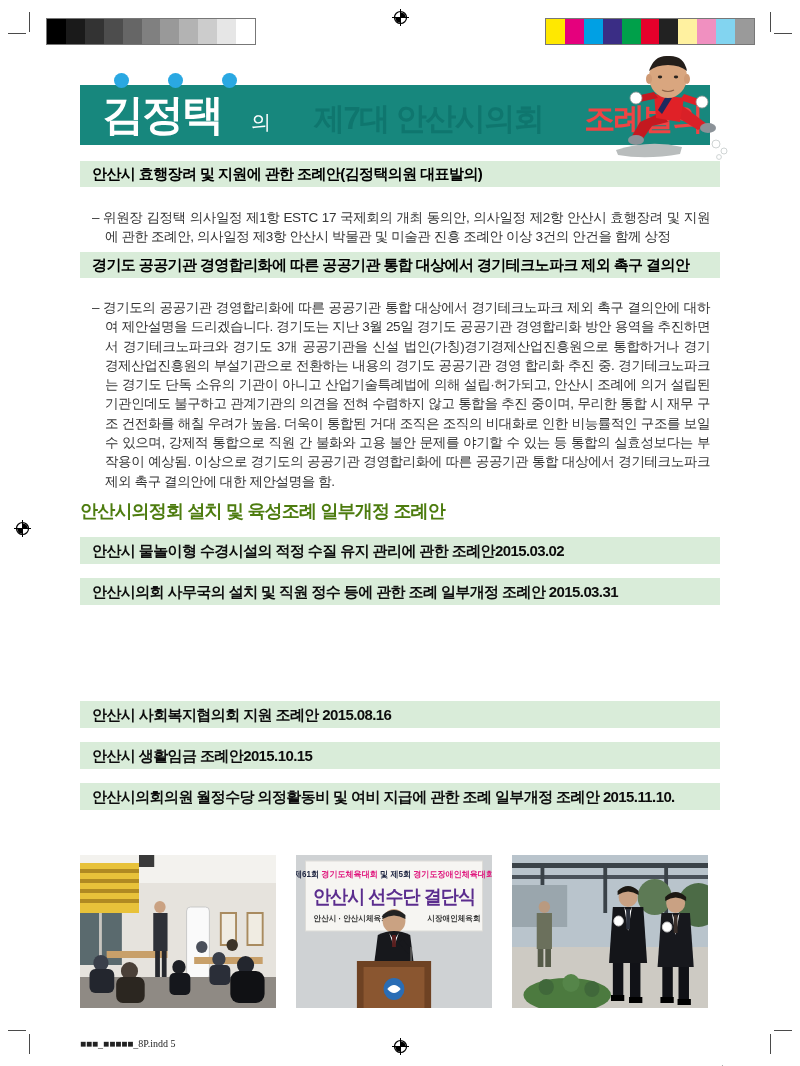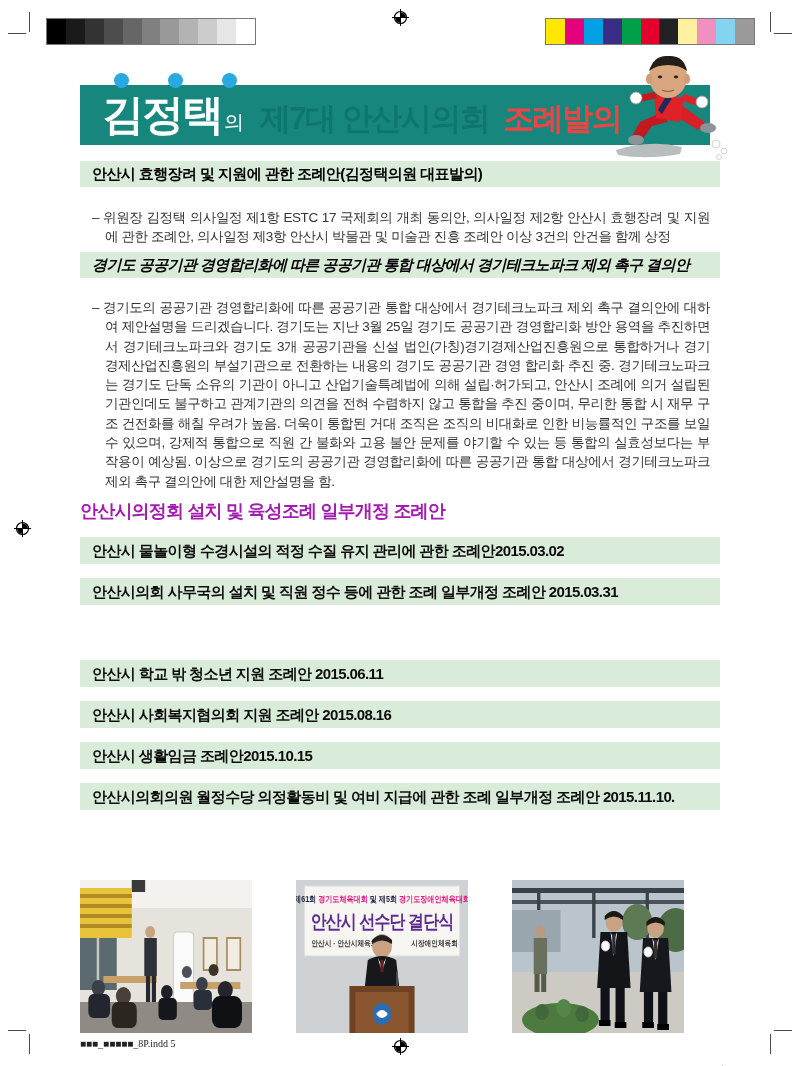--- a/index.html
+++ b/index.html
@@ -7,42 +7,42 @@
         font-family:"Liberation Sans","DejaVu Sans",sans-serif;}
   
   .swatchbar{position:absolute;display:flex;height:27px;width:210px;border:1px solid #777;box-sizing:border-box;}
   .swatchbar div{flex:1;height:100%;}
   .cropV{position:absolute;width:1px;background:#4a4a4a;}
   .cropH{position:absolute;height:1px;background:#4a4a4a;}
   .target{position:absolute;width:17px;height:17px;}
   
   .band{position:absolute;left:80px;top:85px;width:630px;height:60px;background:#17877d;}
   .dot{position:absolute;width:15px;height:15px;border-radius:50%;background:#2aa8e2;top:73px;}
-  .band-text{position:absolute;left:102px;top:85px;height:60px;display:flex;align-items:baseline;white-space:nowrap;}
+  .band-text{position:absolute;left:102px;top:85px;height:60px;display:flex;align-items:baseline;white-space:nowrap;gap:27px;}
   .band-name{font-size:42px;font-weight:bold;color:#ffffff;letter-spacing:-2px;line-height:60px;}
   .band-suffix{font-size:20px;color:#ffffff;margin:0 16px 0 2px;}
   .band-mid{font-size:31px;font-weight:bold;color:#0f766e;letter-spacing:-1.5px;margin-right:14px;}
   .band-hi{font-size:31px;font-weight:bold;color:#ef4444;letter-spacing:-1.5px;}
   .mascot{position:absolute;left:610px;top:52px;width:122px;height:112px;}
   
   .secbar{position:absolute;left:80px;width:640px;height:26px;background:#d9ecd9;
           font-size:15px;font-weight:bold;color:#000000;line-height:26px;
           padding-left:12px;box-sizing:border-box;letter-spacing:-0.6px;white-space:nowrap;overflow:hidden;}
   .bodytext{position:absolute;left:80px;width:642px;font-size:13.5px;line-height:19.3px;
             color:#333333;text-align:justify;letter-spacing:-0.4px;}
   .bodytext p{margin:12px;}
   .hang{padding-left:13px;text-indent:-13px;}
   .ind{text-indent:14px;margin-top:5px !important;}
   .greenhead{position:absolute;left:80px;top:499px;font-size:18px;font-weight:bold;
-             color:#a21caf;letter-spacing:-0.8px;}
+             color:#4d7c0f;letter-spacing:-0.8px;}
   .listbar{position:absolute;left:80px;width:640px;height:27px;background:#d9ecd9;
            font-size:15px;font-weight:bold;color:#0d0d0d;line-height:27px;
            padding-left:12px;box-sizing:border-box;letter-spacing:-0.6px;white-space:nowrap;overflow:hidden;}
   
-  .photo{position:absolute;top:855px;width:172px;height:153px;overflow:hidden;background:#cfcfcf;margin-top:25px;}
+  .photo{position:absolute;top:855px;width:196px;height:153px;overflow:hidden;background:#cfcfcf;}
   .photo svg{display:block;width:100%;height:100%;}
   
   .footL{position:absolute;left:80px;top:1038px;font-family:"Liberation Serif","DejaVu Serif",serif;
          font-size:10px;color:#222222;}
   .footR{position:absolute;right:38px;top:1039px;font-family:"Liberation Serif","DejaVu Serif",serif;
          font-size:10px;color:#222222;margin-top:24px;}
 </style>
 </head>
 <body>
 
@@ -134,30 +134,29 @@
       <circle cx="114" cy="99" r="3" fill="#fff" stroke="#cfd4d4"></circle>
       <circle cx="109" cy="105" r="2.4" fill="#fff" stroke="#cfd4d4"></circle>
     </svg>
   </div>
 
   <div class="secbar" style="top:161px;">안산시 효행장려 및 지원에 관한 조례안(김정택의원 대표발의)</div>
   <div class="bodytext" style="top:196px;">
     <p class="hang">– 위원장 김정택  의사일정 제1항 ESTC 17 국제회의 개최 동의안, 의사일정 제2항 안산시 효행장려 및 지원에 관한 조례안, 의사일정 제3항 안산시 박물관 및 미술관 진흥 조례안 이상 3건의 안건을 함께 상정</p>
   </div>
 
-  <div class="secbar" style="top:252px;font-style:italic;">경기도 공공기관 경영합리화에 따른 공공기관 통합 대상에서 경기테크노파크 제외 촉구 결의안</div>
+  <div class="secbar" style="top:252px;">경기도 공공기관 경영합리화에 따른 공공기관 통합 대상에서 경기테크노파크 제외 촉구 결의안</div>
   <div class="bodytext" style="top:286px;">
     <p class="hang">– 경기도의 공공기관 경영합리화에 따른 공공기관 통합 대상에서 경기테크노파크 제외 촉구 결의안에 대하여 제안설명을 드리겠습니다. 경기도는 지난 3월 25일 경기도 공공기관 경영합리화 방안 용역을 추진하면서 경기테크노파크와 경기도 3개 공공기관을 신설 법인(가칭)경기경제산업진흥원으로 통합하거나 경기경제산업진흥원의 부설기관으로 전환하는 내용의 경기도 공공기관 경영 합리화 추진 중. 경기테크노파크는 경기도 단독 소유의 기관이 아니고 산업기술특례법에 의해 설립·허가되고, 안산시 조례에 의거 설립된 기관인데도 불구하고 관계기관의 의견을 전혀 수렴하지 않고 통합을 추진 중이며, 무리한 통합 시 재무 구조 건전화를 해칠 우려가 높음. 더욱이 통합된 거대 조직은 조직의 비대화로 인한 비능률적인 구조를 보일 수 있으며, 강제적 통합으로 직원 간 불화와 고용 불안 문제를 야기할 수 있는 등 통합의 실효성보다는 부작용이 예상됨. 이상으로 경기도의 공공기관 경영합리화에 따른 공공기관 통합 대상에서 경기테크노파크 제외 촉구 결의안에 대한 제안설명을 함.</p>
   </div>
 
   <div class="greenhead">안산시의정회 설치 및 육성조례 일부개정 조례안</div>
 
   <div class="listbar" style="top:537px;">안산시 물놀이형 수경시설의 적정 수질 유지 관리에 관한 조례안2015.03.02</div>
   <div class="listbar" style="top:578px;padding-left:12px;">안산시의회 사무국의 설치 및 직원 정수 등에 관한 조례 일부개정 조례안 2015.03.31</div>
-  <div class="listbar" style="top:660px;">안산시 학교 밖 청소년 지원 조례안 2015.06.11</div>
   <div class="listbar" style="top:701px;">안산시 사회복지협의회 지원 조례안 2015.08.16</div>
   <div class="listbar" style="top:742px;">안산시 생활임금 조례안2015.10.15</div>
   <div class="listbar" style="top:783px;">안산시의회의원 월정수당 의정활동비 및 여비 지급에 관한 조례 일부개정 조례안  2015.11.10.</div>
 
   <div class="photo" style="left:80px;">
     <svg viewBox="0 0 206 153" preserveAspectRatio="none">
       <rect width="206" height="153" fill="#e6e3dd"></rect>
       <rect x="0" y="0" width="206" height="28" fill="#f3f2ee"></rect>
       <rect x="62" y="0" width="16" height="12" fill="#3a3a3a"></rect>
       <rect x="0" y="8" width="62" height="50" fill="#e8c23a"></rect>

